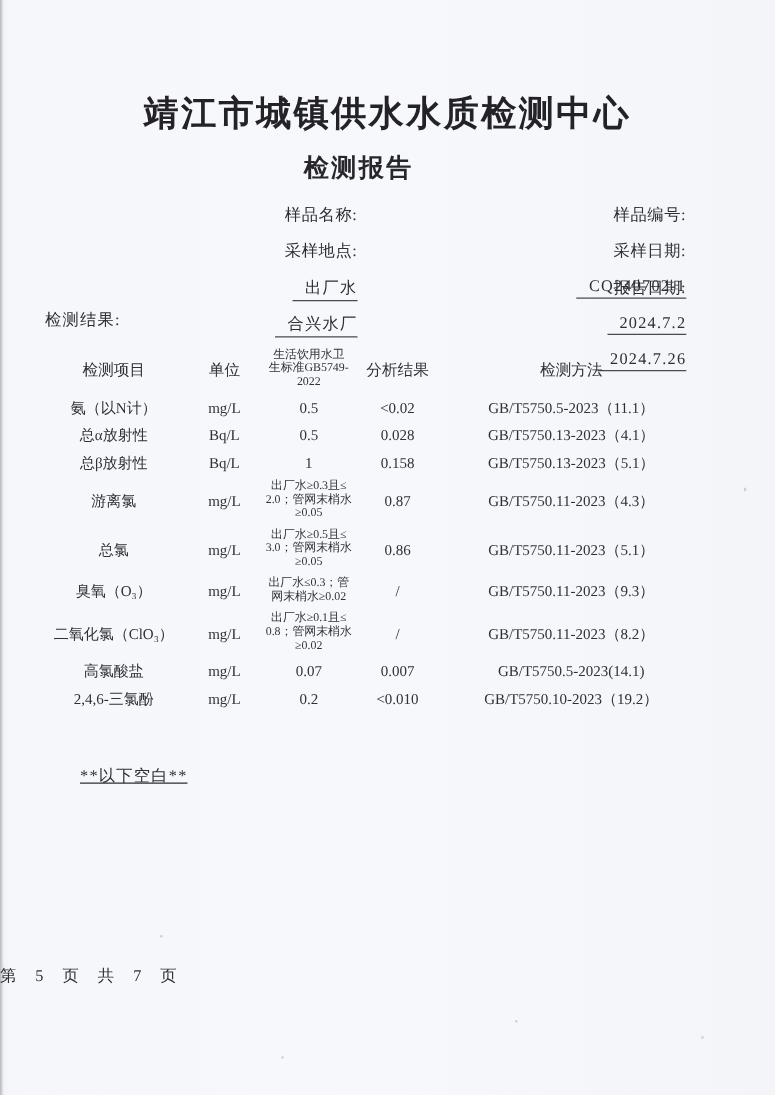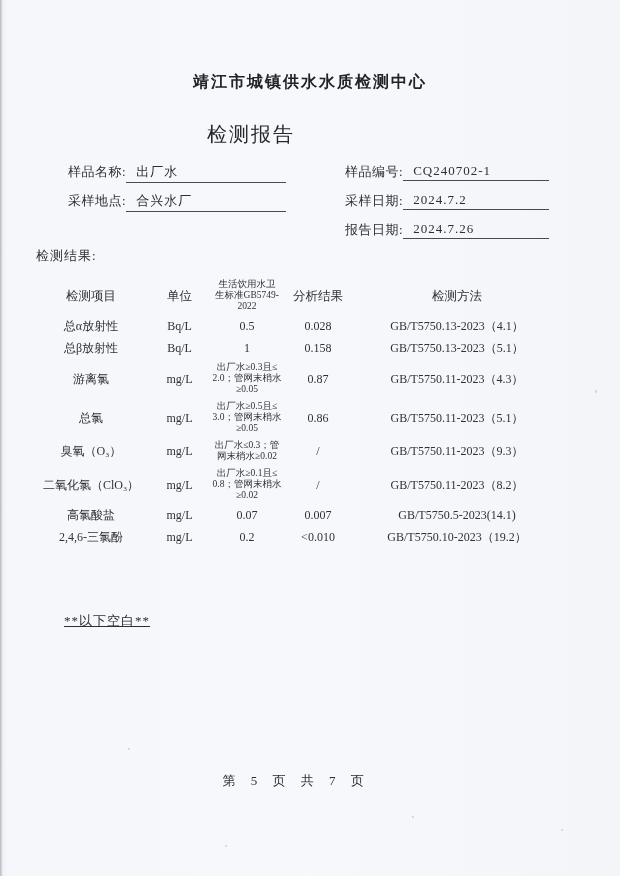--- a/index.html
+++ b/index.html
@@ -16,32 +16,32 @@
     background:linear-gradient(90deg,#eef0f4 0px,#f6f7fa 8px,#f7f8fb 50%,#f4f5f9 100%);
     overflow:hidden;
   }
   .scan-edge{
     position:absolute;left:0;top:0;width:3px;height:100%;
     background:linear-gradient(90deg,#b3b8c1,#d8dbe1 60%,transparent);
   }
   .title{
     position:absolute;top:72px;left:0;width:620px;
     margin:0;text-align:center;
-    font-size:16px;font-weight:600;letter-spacing:2px;color:#222227;
+    font-size:28px;font-weight:600;letter-spacing:2px;color:#222227;
   }
   .subtitle{
     position:absolute;top:121px;left:0;width:502px;
     margin:0;text-align:center;
-    font-size:20px;font-weight:400;letter-spacing:2px;color:#26262b;
+    font-size:20px;font-weight:700;letter-spacing:2px;color:#26262b;padding-left:36px;
   }
   .fields{position:absolute;top:163px;left:0;width:620px;font-size:13px;}
   .fields-col{position:absolute;top:0;}
   .fields-col.left{left:68px;width:218px;}
   .fields-col.right{left:345px;width:204px;}
-  .field-row{display:flex;align-items:flex-start;height:20px;margin-bottom:9px;}
+  .field-row{display:flex;align-items:flex-end;height:20px;margin-bottom:9px;flex-direction:column;}
   .flabel{flex:0 0 58px;white-space:nowrap;letter-spacing:0.5px;}
   .fvalue{
     flex:1;border-bottom:1px solid #4a4a52;
     padding:0 0 1px 10px;letter-spacing:1px;white-space:nowrap;
   }
   .results-label{
     position:absolute;top:247px;left:36px;
     font-size:13px;letter-spacing:1px;
   }
   table.report{
@@ -59,21 +59,21 @@
     white-space:pre-line;color:#303036;
   }
   table.report th{font-size:12.5px;}
   .small-txt{font-size:9.5px !important;line-height:11px !important;}
   .blank-note{
     position:absolute;top:612px;left:64px;
     font-size:13px;letter-spacing:1px;text-decoration:underline;
   }
   .page-footer{
     position:absolute;top:772px;left:0;width:524px;
-    text-align:center;font-size:13px;letter-spacing:6px;padding-left:34px;
+    text-align:left;font-size:13px;letter-spacing:6px;
   }
   .speck{position:absolute;background:#9aa0aa;opacity:.45;border-radius:50%;}
 </style>
 </head>
 <body>
 
 <div class="paper">
   <div class="scan-edge"></div>
 
   <h1 class="title">靖江市城镇供水水质检测中心</h1>
@@ -122,20 +122,27 @@
         <th>单位</th>
         <th class="small-txt">生活饮用水卫
 生标准GB5749-
 2022</th>
         <th>分析结果</th>
         <th>检测方法</th>
       </tr>
     </thead>
     <tbody>
       <tr>
+        <td>氨（以N计）</td>
+        <td>mg/L</td>
+        <td>0.5</td>
+        <td>&lt;0.02</td>
+        <td>GB/T5750.5-2023（11.1）</td>
+      </tr>
+      <tr>
         <td>总α放射性</td>
         <td>Bq/L</td>
         <td>0.5</td>
         <td>0.028</td>
         <td>GB/T5750.13-2023（4.1）</td>
       </tr>
       <tr>
         <td>总β放射性</td>
         <td>Bq/L</td>
         <td>1</td>

